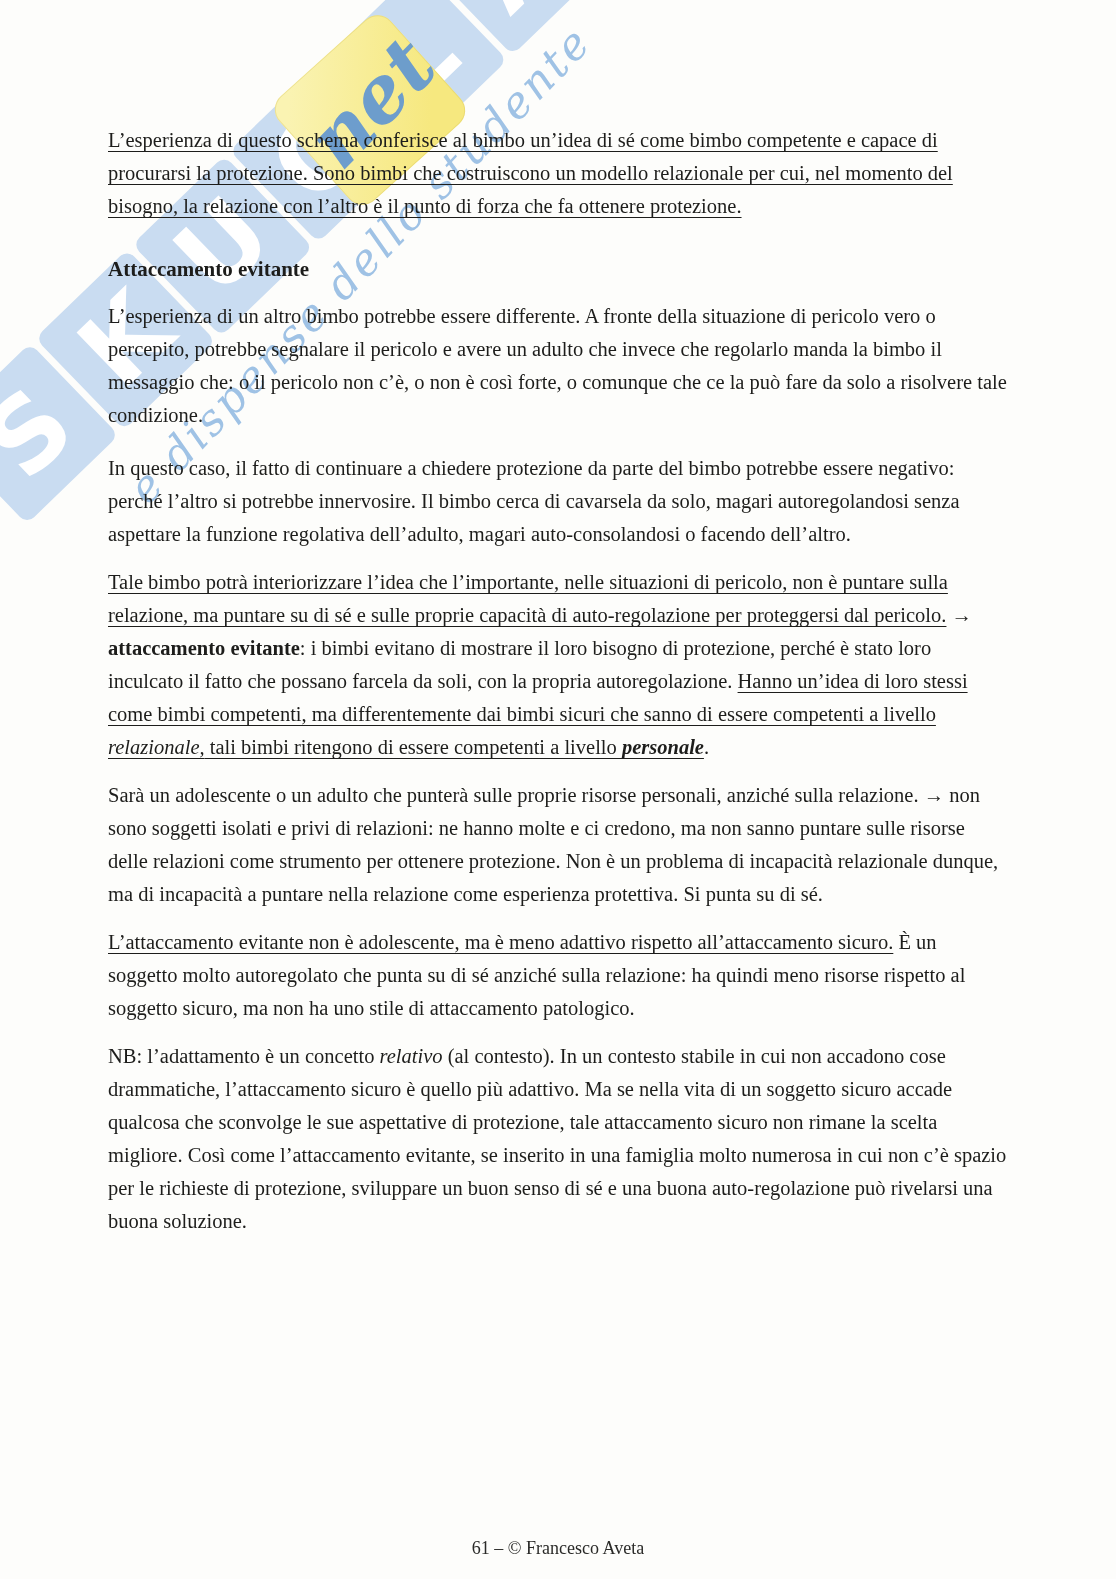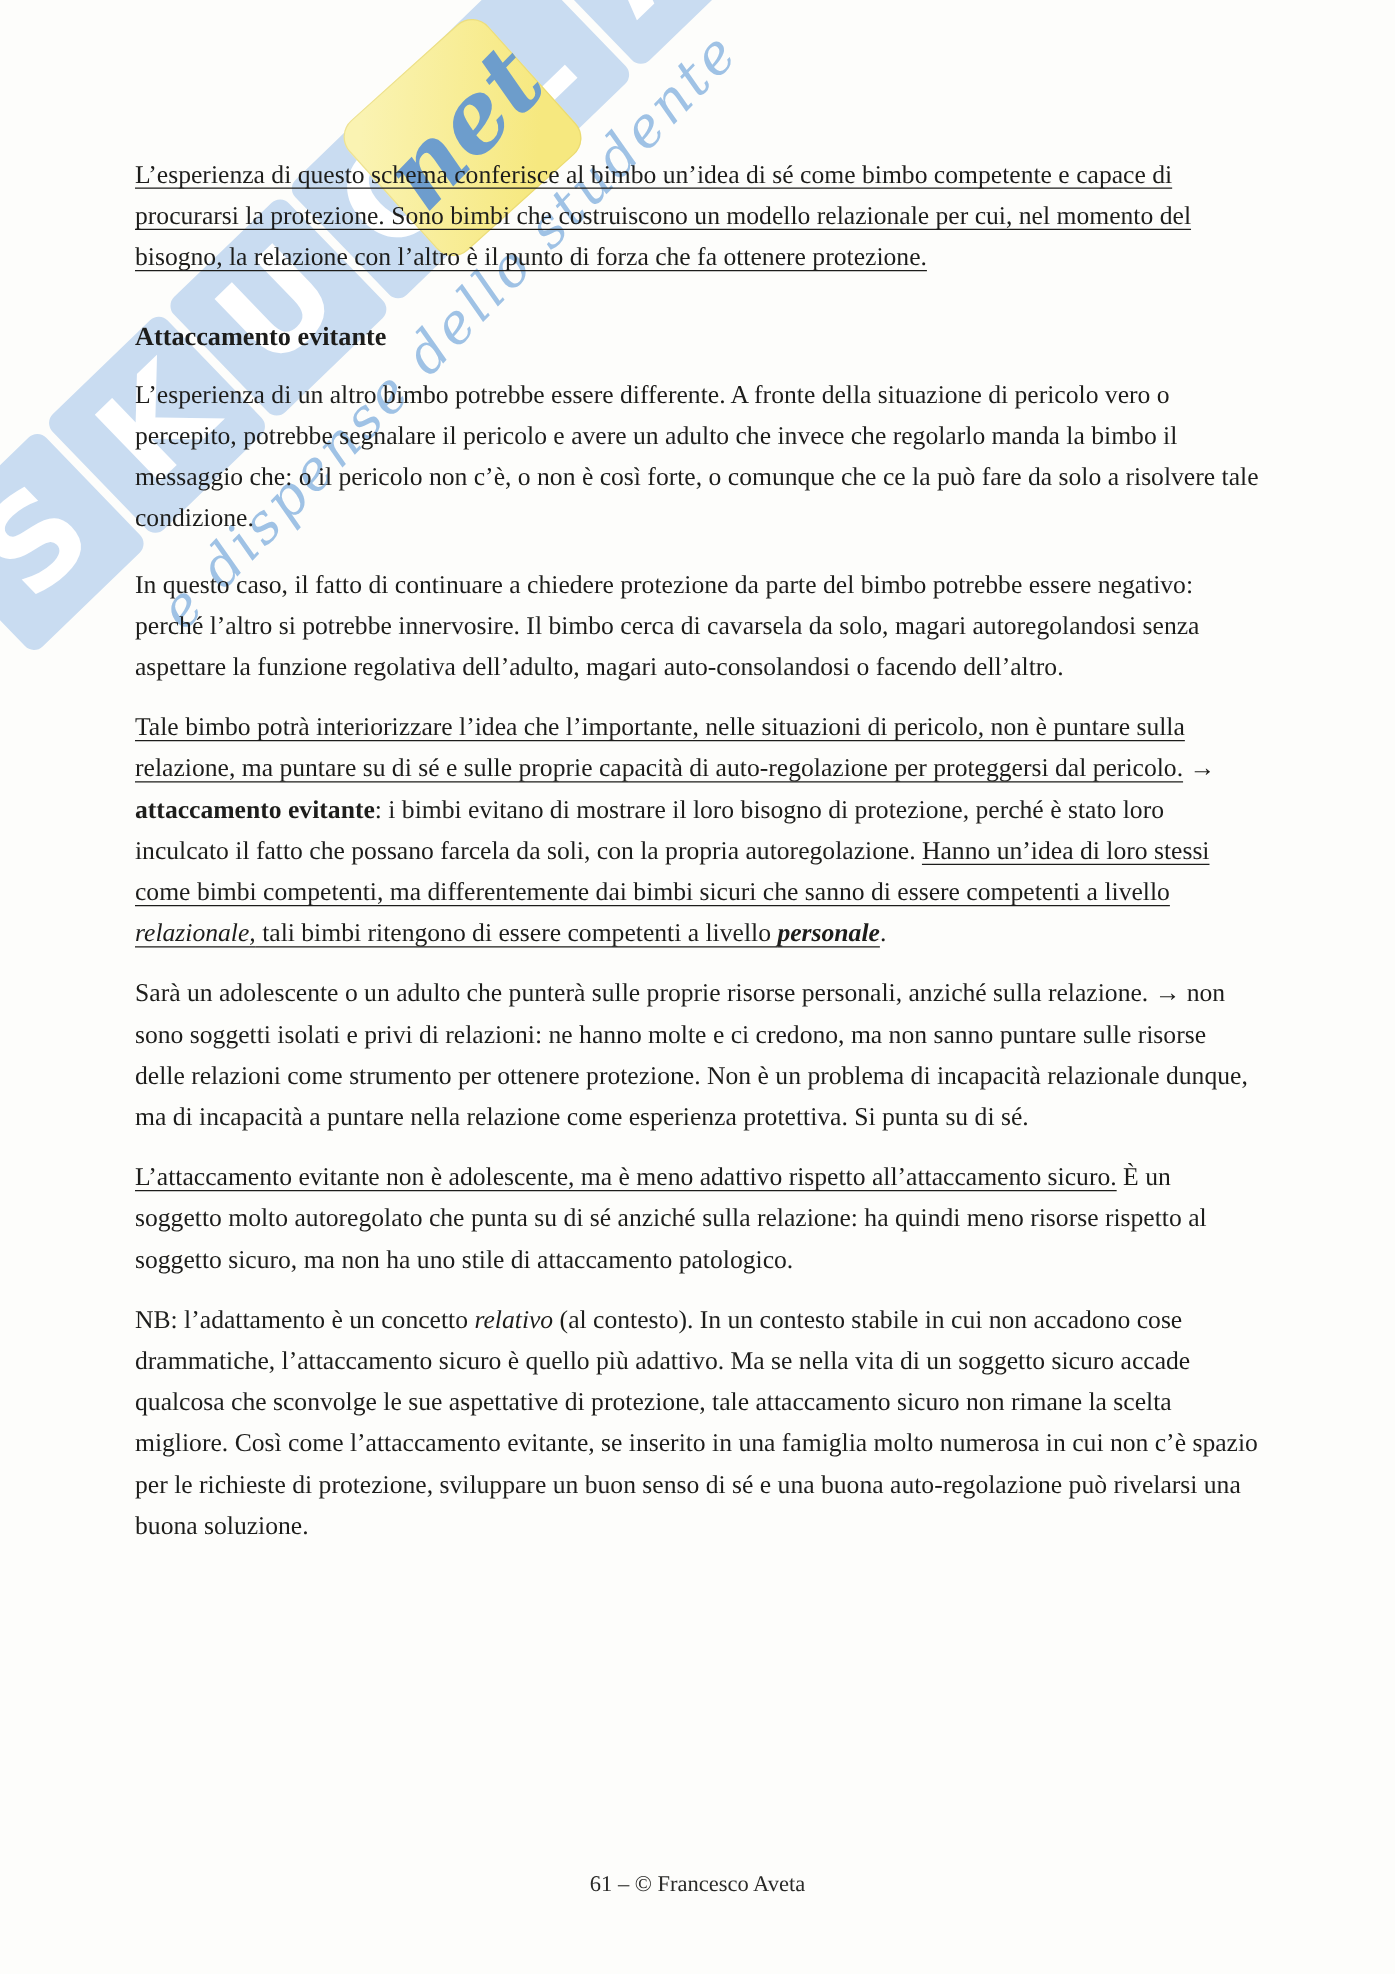--- a/index.html
+++ b/index.html
@@ -61,21 +61,21 @@
   .para{margin:0 0 15px 0;}
   .para.tight{margin-bottom:20px;}
   .heading{
     margin:30px 0 14px 0;
     font-size:21px;line-height:33px;font-weight:bold;
   }
   .u{text-decoration:underline;text-underline-offset:4px;text-decoration-thickness:1.3px;}
   .b{font-weight:bold;}
   .i{font-style:italic;}
   .footer{
-    position:absolute;z-index:1;left:0;right:0;top:1497px;
+    position:absolute;z-index:1;left:0;right:0;top:1538px;
     text-align:center;font-size:18px;color:#2a2a28;
   }
 </style>
 </head>
 <body>
 
 <div class="watermark" aria-hidden="true">
   <div class="wm-tiles">
       <div class="wm-tile">S</div>
       <div class="wm-tile">K</div>

